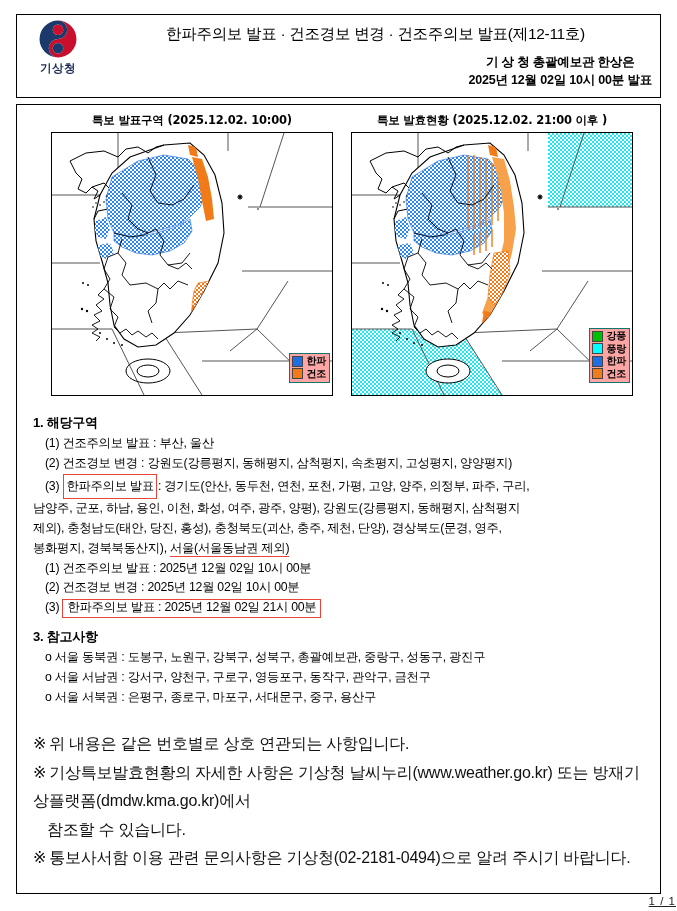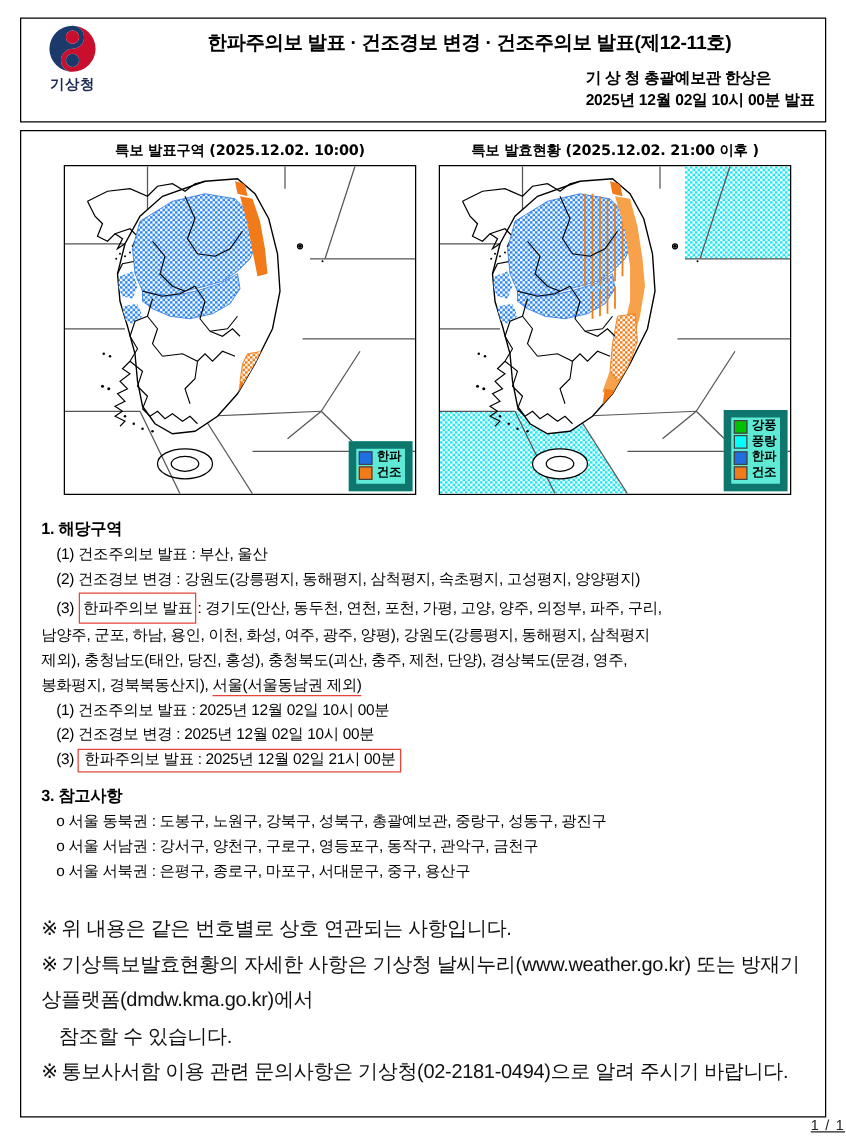--- a/index.html
+++ b/index.html
@@ -30,26 +30,26 @@
   }
   .logo-mark{width:44px;height:44px;display:block;}
   .logo-text{
     font-size:11.5px;font-weight:bold;letter-spacing:.5px;
     color:#1b2a52;margin-top:2px;line-height:1;
   }
   .header-right{flex:1;position:relative;padding-right:10px;}
   .doc-title{
     position:absolute;top:9px;left:0;right:8px;
     text-align:center;
-    font-size:15.5px;font-weight:bold;letter-spacing:-0.3px;
+    font-size:15.5px;font-weight:normal;letter-spacing:-0.3px;
     white-space:nowrap;
   }
   .issuer{
     position:absolute;right:8px;top:38px;
-    text-align:left;font-size:12.5px;font-weight:bold;line-height:1.45;
+    text-align:center;font-size:12.5px;font-weight:bold;line-height:1.45;
     letter-spacing:-0.2px;
   }
   .issuer div{white-space:nowrap;}
 
   
   .body-box{
     border:1.5px solid #000;
     margin-top:6px;
     height:790px;
     box-sizing:border-box;
@@ -65,23 +65,23 @@
     letter-spacing:-0.2px;margin-bottom:4px;white-space:nowrap;
     font-family:"DejaVu Sans","Liberation Sans",sans-serif;
   }
   .map-frame{
     position:relative;width:280px;height:262px;margin:0 auto;
     border:1px solid #000;background:#fff;overflow:hidden;
   }
   .map-frame svg{display:block;width:100%;height:100%;}
 
   .legend{
-    position:absolute;right:2px;bottom:2px;
-    background:#5eead4;
-    border:6px solid #0f766e;
+    position:absolute;right:2px;bottom:12px;
+    background:#fca5a5;
+    border:1px solid #0f766e;
     padding:1px 3px 2px 2px;
     font-size:10px;line-height:1.25;
   }
   .legend .lrow{display:flex;align-items:center;gap:3px;white-space:nowrap;}
   .legend .sw{width:9px;height:9px;display:inline-block;border:1px solid #444;flex:0 0 9px;}
   .legend .lbl{font-weight:bold;letter-spacing:-0.2px;color:#000;}
 
   
   .content{padding:10px 6px 0 6px;font-size:12.3px;line-height:1.62;letter-spacing:-0.25px;}
   .sec-title{font-weight:bold;font-size:13px;margin-top:8px;margin-bottom:1px;}

